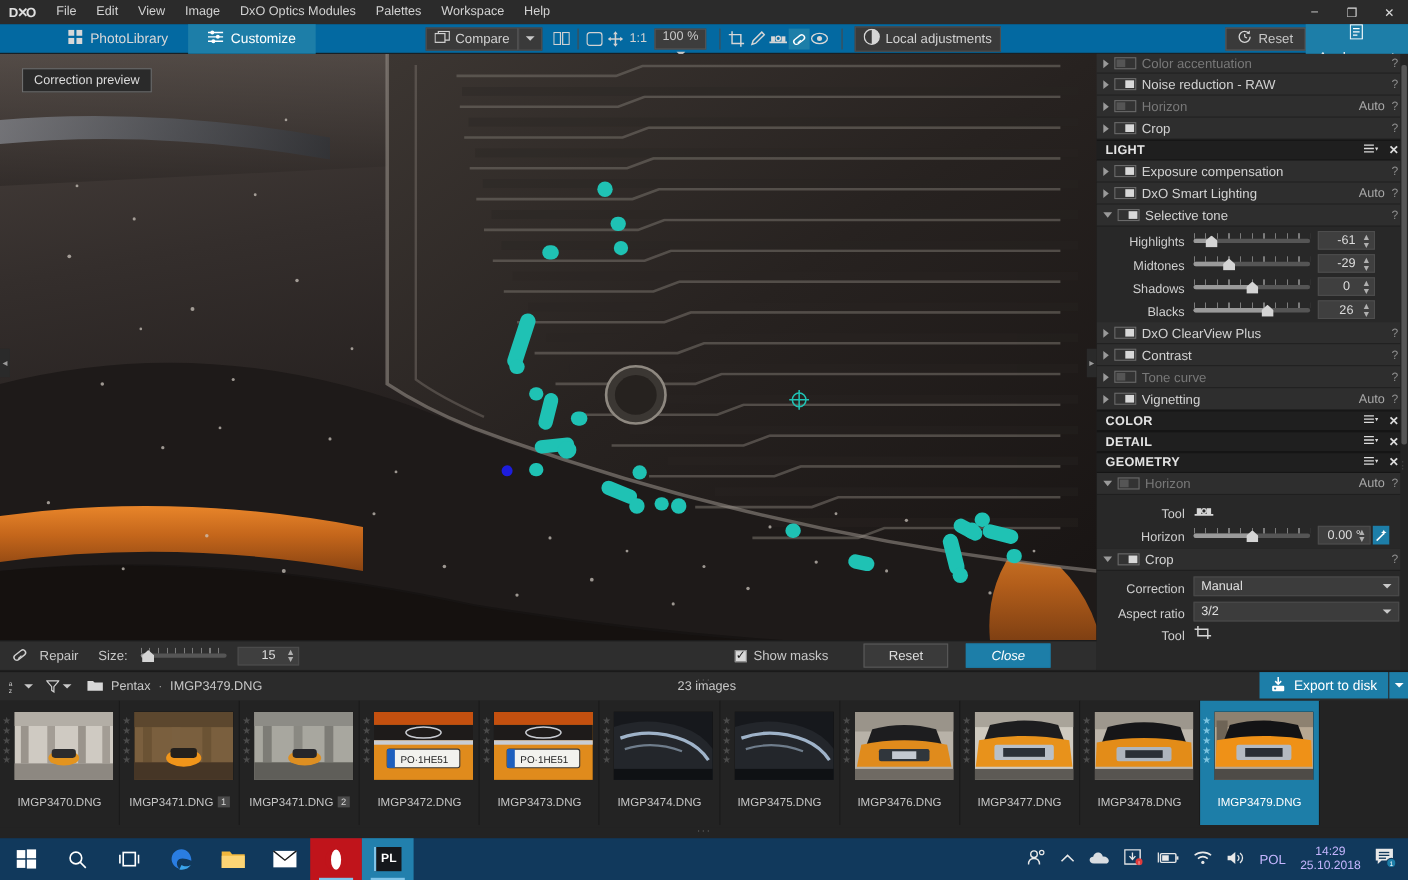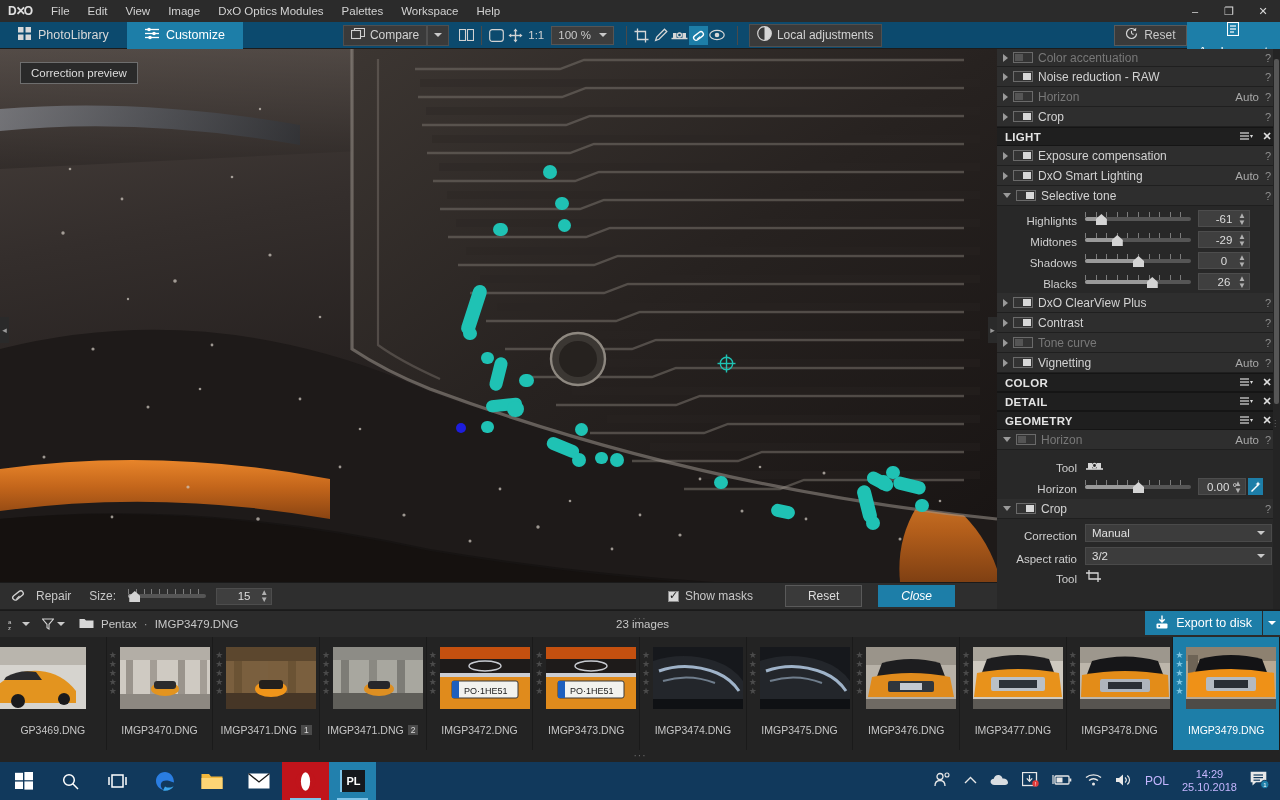--- a/index.html
+++ b/index.html
@@ -21,40 +21,41 @@
     margin-left: 8px; margin-right: 10px; font-size: 12px; letter-spacing: -1px;
     color: #e0e0e0; font-weight: 700; font-family: "Liberation Sans", sans-serif;
   }
   .menu-item { padding: 0 9px; height: 22px; line-height: 22px; font-size: 11.5px; color: #d2d2d2; cursor: default; }
   .winbtns { position: absolute; right: 0; top: 0; height: 22px; display: flex; }
   .winbtn { width: 34px; height: 22px; display: flex; align-items: center; justify-content: center; color: #d8d8d8; font-size: 11px; }
 
   
   .toolbar {
     position: absolute; top: 22px; left: 0; width: 1280px; height: 27px;
-    background: #0c4a6e; display: flex; align-items: center;
+    background: #0369a1; display: flex; align-items: center;
     border-bottom: 1px solid #1c1c1c;
+    padding-left: 44px;
   }
   .tb-tab {
     height: 27px; display: flex; align-items: center; gap: 7px;
     padding: 0 18px; font-size: 12.5px; color: #d8d8d8;
   }
   .tb-tab.active { background: #1d7ea8; color: #fff; }
   .sep-v { width: 1px; height: 19px; background: #4a4a4a; margin: 0 5px; }
   .tb-btn {
     height: 21px; display: flex; align-items: center; gap: 5px;
     padding: 0 7px; font-size: 12px; color: #d2d2d2; border: 1px solid transparent;
   }
   .tb-btn.boxed { border: 1px solid #4f4f4f; background: #3a3a3a; }
   .tb-icon { width: 19px; height: 19px; display: flex; align-items: center; justify-content: center; color: #d6d6d6; }
   .tb-icon.sel { background: #1d7ea8; color: #fff; }
   .caret { width: 0; height: 0; border-left: 4px solid transparent; border-right: 4px solid transparent; border-top: 4px solid #c9c9c9; }
   .zoomsel {
     height: 19px; background: #3d3d3d; border: 1px solid #555; display: flex;
-    align-items: center; gap: 8px; padding: 0 6px; font-size: 11.5px;
+    align-items: center; gap: 8px; padding: 0 6px; font-size: 11.5px; flex-direction: column;
   }
   .apply-preset { background: #1d7ea8; color:#fff; height: 27px; display:flex; align-items:center; gap:6px; padding: 0 12px; font-size: 12.5px; flex-direction: column;}
   .reset-btn { border: 1px solid #5a5a5a; background:#3a3a3a; height:21px; display:flex; align-items:center; gap:6px; padding:0 10px; font-size:12px;}
 
   
   .viewport {
     position: absolute; top: 49px; left: 0; width: 997px; height: 533px;
     overflow: hidden; background: #141414;
   }
   .photo { position: absolute; inset: 0; }
@@ -823,34 +824,20 @@
         </svg>
     </span>
     <span>Export to disk</span>
   </div>
   <div class="export-caret">
     <span class="caret" style="border-top-color:#fff"></span>
   </div>
 
   <div class="filmstrip">
 
-    <div class="cell">
-      <div class="stars">★<br>★<br>★<br>★<br>★</div>
-      <div class="thumbwrap" style="left:-4px;">
-        <svg width="90" height="62" viewBox="0 0 90 62">
-            <rect width="90" height="62" fill="#d6d4cf"></rect>
-            <rect y="0" width="90" height="18" fill="#b9b5ad"></rect>
-            <path d="M0 40 Q18 22 44 24 Q66 26 80 44 L80 56 H0Z" fill="#e3941f"></path>
-            <path d="M10 30 Q24 22 40 25 L46 33 H8Z" fill="#2a2a2c"></path>
-            <circle cx="22" cy="54" r="7" fill="#1a1a1c"></circle>
-            <circle cx="68" cy="52" r="6" fill="#1a1a1c"></circle>
-          </svg>
-      </div>
-      <div class="cell-label">GP3469.DNG</div>
-    </div>
 
     <div class="cell">
       <div class="stars">★<br>★<br>★<br>★<br>★</div>
       <div class="thumbwrap">
         <svg width="90" height="62" viewBox="0 0 90 62">
             <rect width="90" height="62" fill="#cfcac2"></rect>
             <rect width="90" height="13" fill="#b3aea6"></rect>
             <rect x="6" y="13" width="7" height="34" fill="#9a948c"></rect>
             <rect x="30" y="13" width="7" height="34" fill="#a39d95"></rect>
             <rect x="58" y="13" width="7" height="34" fill="#9a948c"></rect>

